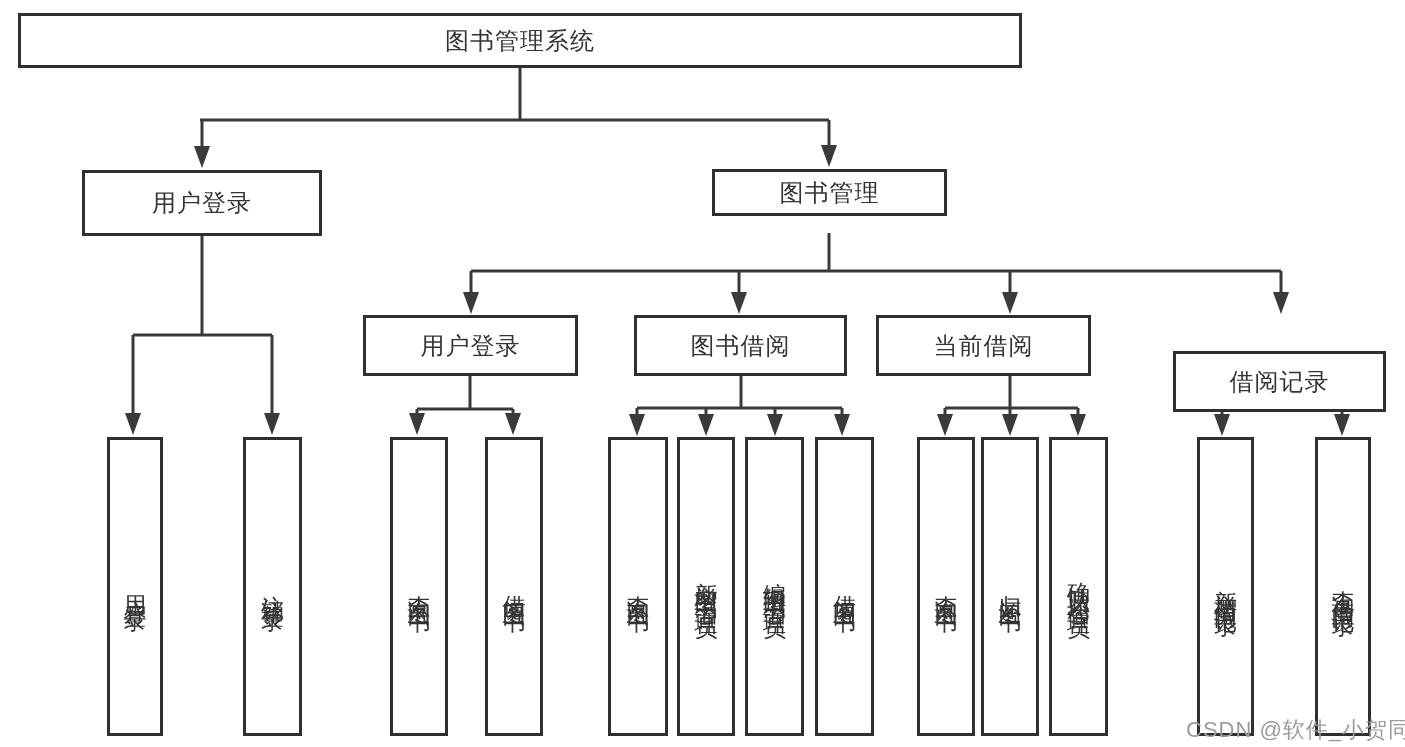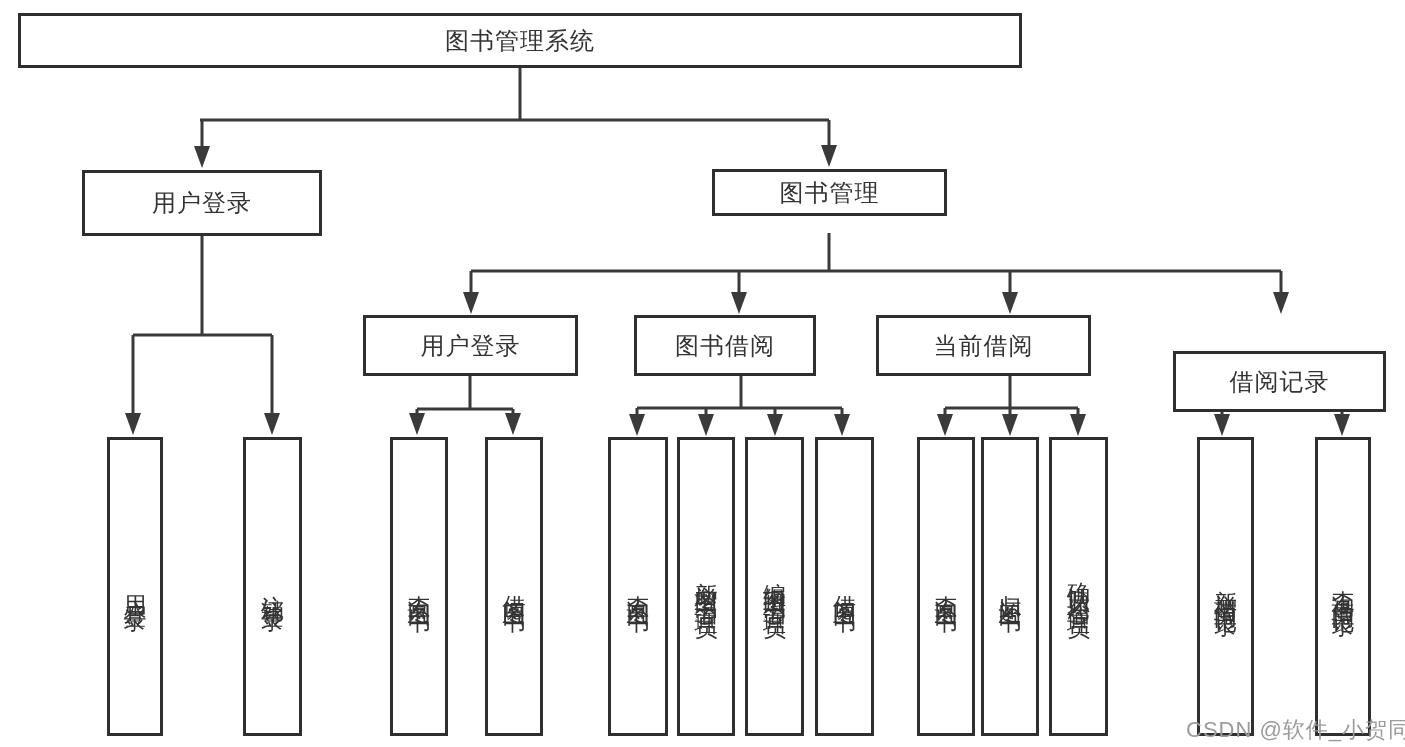--- a/index.html
+++ b/index.html
@@ -81,21 +81,21 @@
   <div class="box h" style="left:82px;top:170px;width:240px;height:66px;">
     <span class="label">用户登录</span>
   </div>
   <div class="box h" style="left:712px;top:169px;width:235px;height:47px;">
     <span class="label">图书管理</span>
   </div>
 
   <div class="box h" style="left:363px;top:315px;width:215px;height:61px;">
     <span class="label">用户登录</span>
   </div>
-  <div class="box h" style="left:634px;top:315px;width:182px;height:61px;">
+  <div class="box h" style="left:634px;top:315px;width:213px;height:61px;">
     <span class="label">图书借阅</span>
   </div>
   <div class="box h" style="left:876px;top:315px;width:215px;height:61px;">
     <span class="label">当前借阅</span>
   </div>
   <div class="box h" style="left:1173px;top:315px;width:213px;height:61px;margin-top:36px;">
     <span class="label">借阅记录</span>
   </div>
 
   <div class="box v" style="left:107px;top:437px;width:56px;height:299px;">

